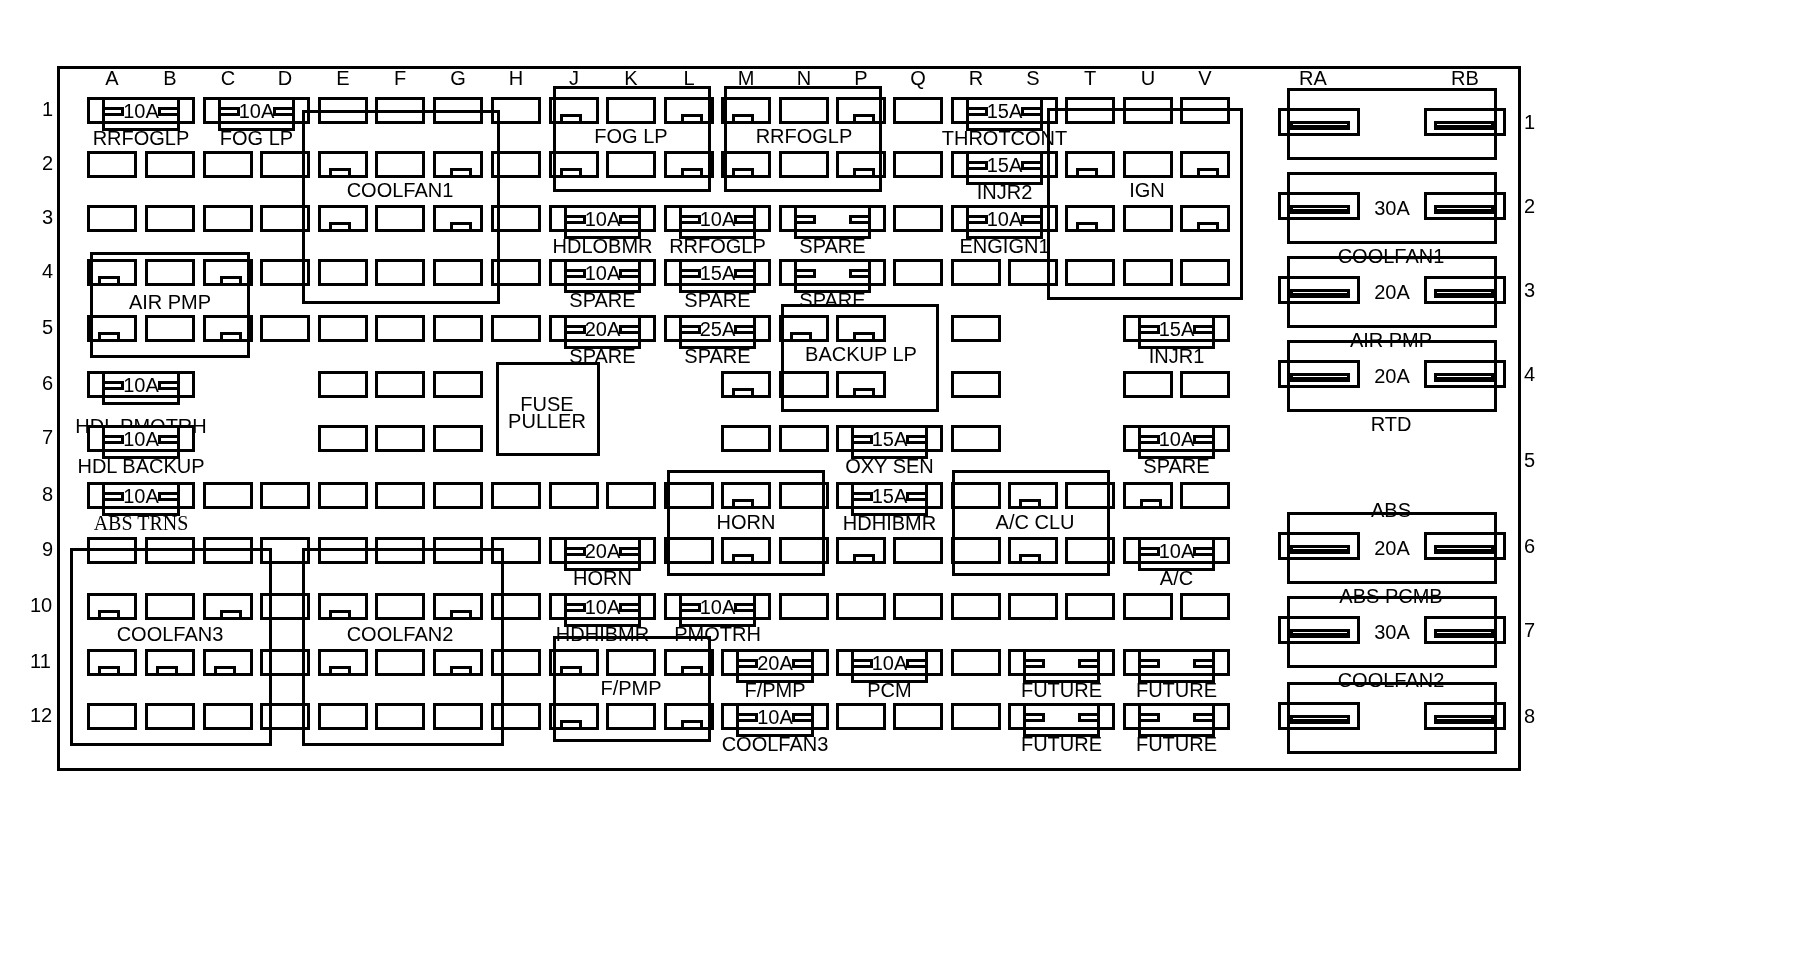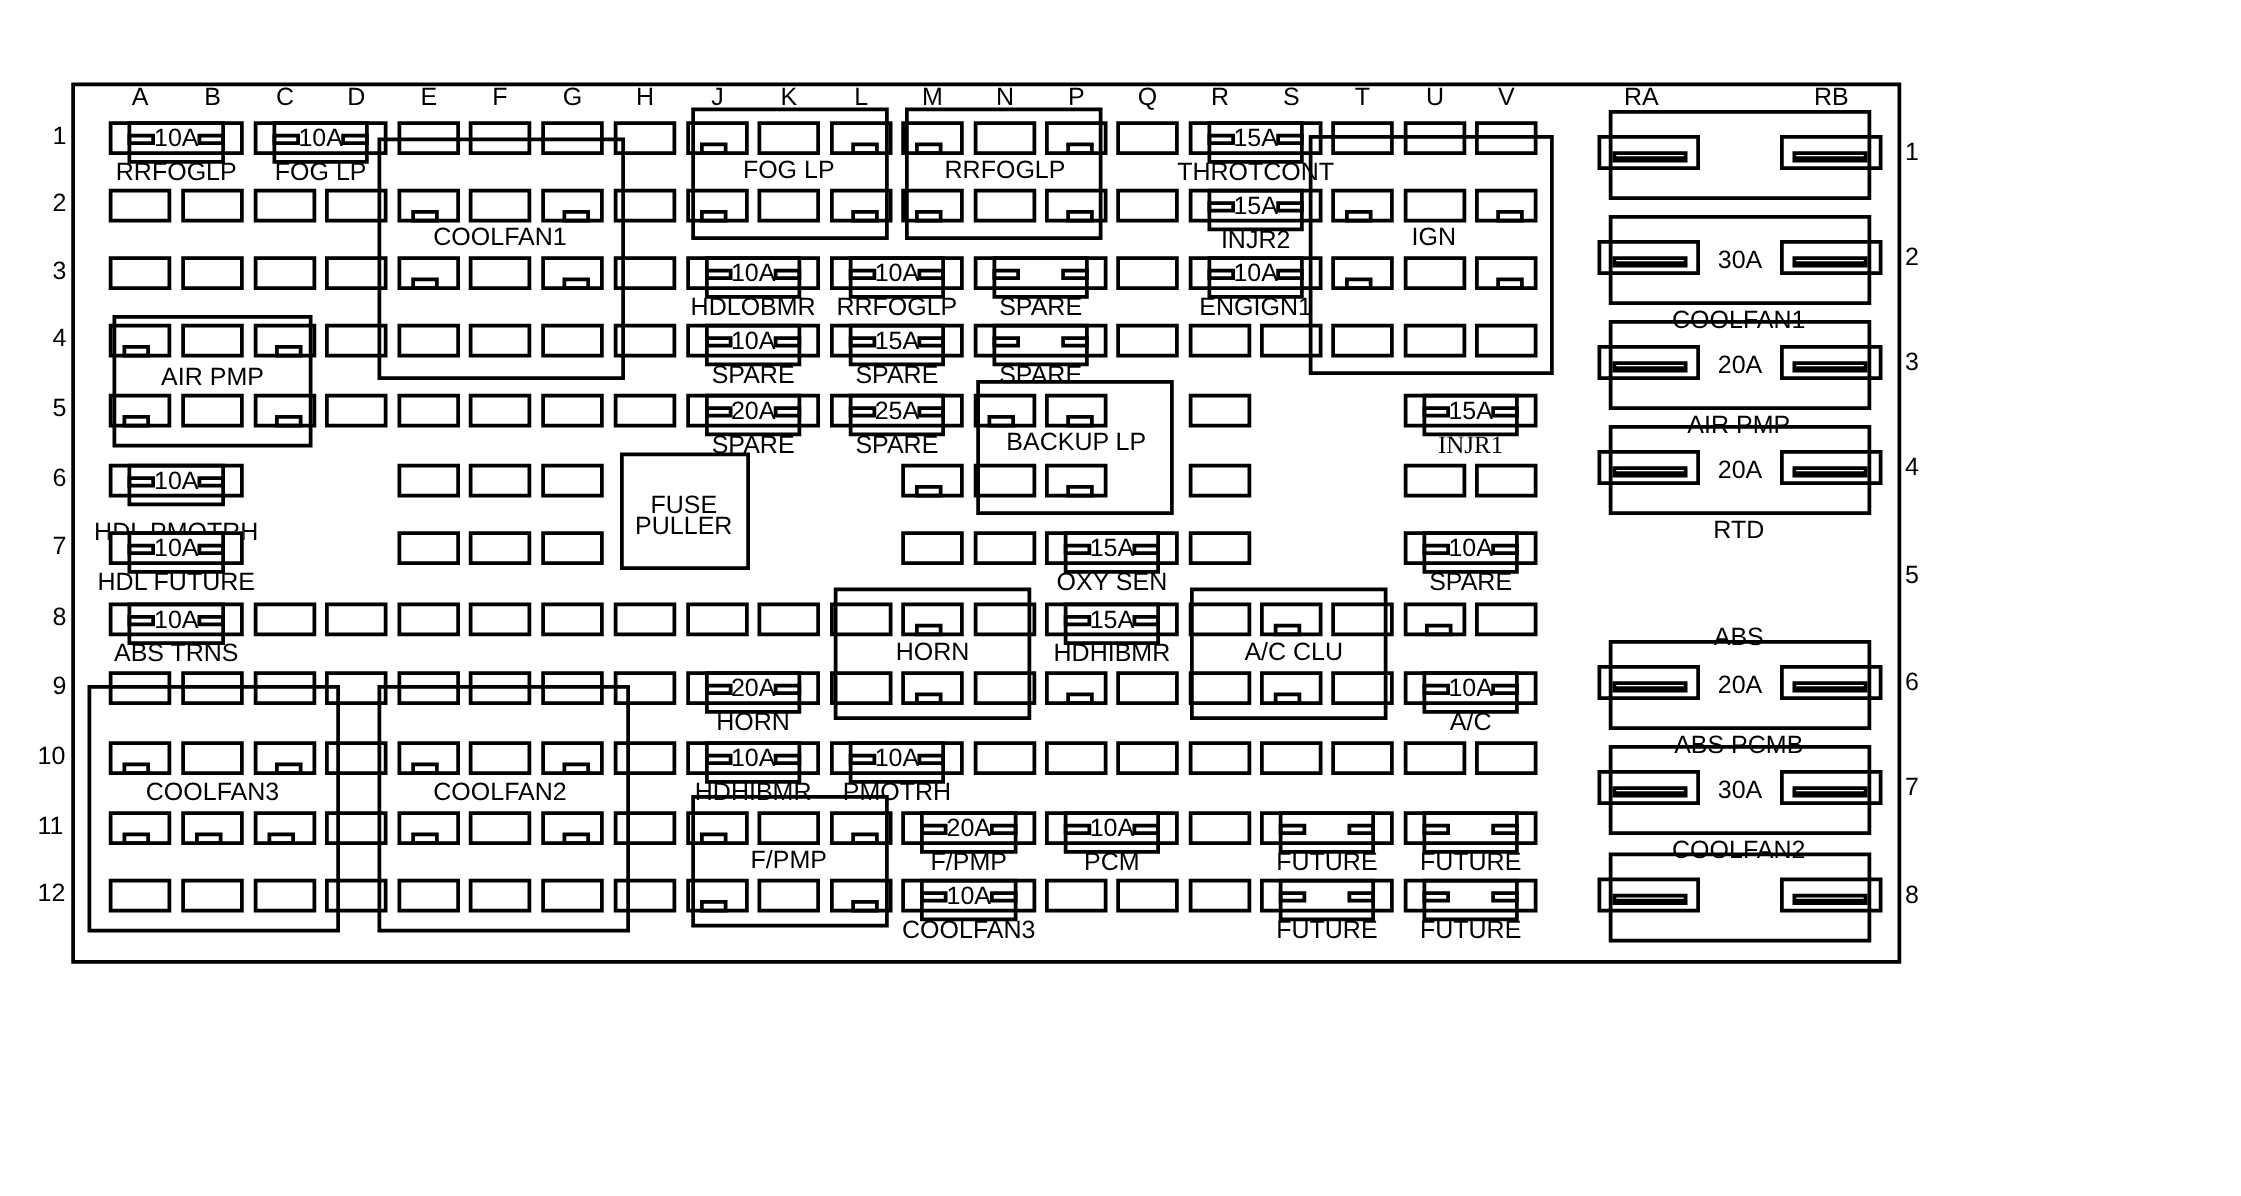--- a/index.html
+++ b/index.html
@@ -314,56 +314,56 @@
       <div class="tr"></div>
       <div class="amp">10A</div>
     </div>
     <div class="lbl" style="left: 1004.5px; top: 236px;">ENGIGN1</div>
     <div class="mini" style="left: 1123px; top: 315px; width: 107px; height: 27px;">
       <div class="body"></div>
       <div class="tl"></div>
       <div class="tr"></div>
       <div class="amp">15A</div>
     </div>
-    <div class="lbl" style="left: 1176.5px; top: 346px; font-family: Liberation Serif, serif;">INJR1</div>
+    <div class="lbl" style="left: 1176.5px; top: 346px;">INJR1</div>
     <div class="mini" style="left: 87px; top: 371px; width: 108px; height: 27px;">
       <div class="body"></div>
       <div class="tl"></div>
       <div class="tr"></div>
       <div class="amp">10A</div>
     </div>
     <div class="lbl" style="left: 141px; top: 416px;">HDL PMOTRH</div>
     <div class="mini" style="left: 87px; top: 425px; width: 108px; height: 27px;">
       <div class="body"></div>
       <div class="tl"></div>
       <div class="tr"></div>
       <div class="amp">10A</div>
     </div>
-    <div class="lbl" style="left: 141px; top: 456px;">HDL FUTURE</div>
+    <div class="lbl" style="left: 141px; top: 456px;">HDL BACKUP</div>
     <div class="mini" style="left: 836px; top: 425px; width: 107px; height: 27px;">
       <div class="body"></div>
       <div class="tl"></div>
       <div class="tr"></div>
       <div class="amp">15A</div>
     </div>
     <div class="lbl" style="left: 889.5px; top: 456px;">OXY SEN</div>
     <div class="mini" style="left: 1123px; top: 425px; width: 107px; height: 27px;">
       <div class="body"></div>
       <div class="tl"></div>
       <div class="tr"></div>
       <div class="amp">10A</div>
     </div>
     <div class="lbl" style="left: 1176.5px; top: 456px;">SPARE</div>
     <div class="mini" style="left: 87px; top: 482px; width: 108px; height: 27px;">
       <div class="body"></div>
       <div class="tl"></div>
       <div class="tr"></div>
       <div class="amp">10A</div>
     </div>
-    <div class="lbl" style="left: 141px; top: 513px;">ABS TRNS</div>
+    <div class="lbl" style="left: 141px; top: 513px; font-family: Liberation Serif, serif;">ABS TRNS</div>
     <div class="mini" style="left: 836px; top: 482px; width: 107px; height: 27px;">
       <div class="body"></div>
       <div class="tl"></div>
       <div class="tr"></div>
       <div class="amp">15A</div>
     </div>
     <div class="lbl" style="left: 889.5px; top: 513px;">HDHIBMR</div>
     <div class="mini" style="left: 549px; top: 537px; width: 107px; height: 27px;">
       <div class="body"></div>
       <div class="tl"></div>

